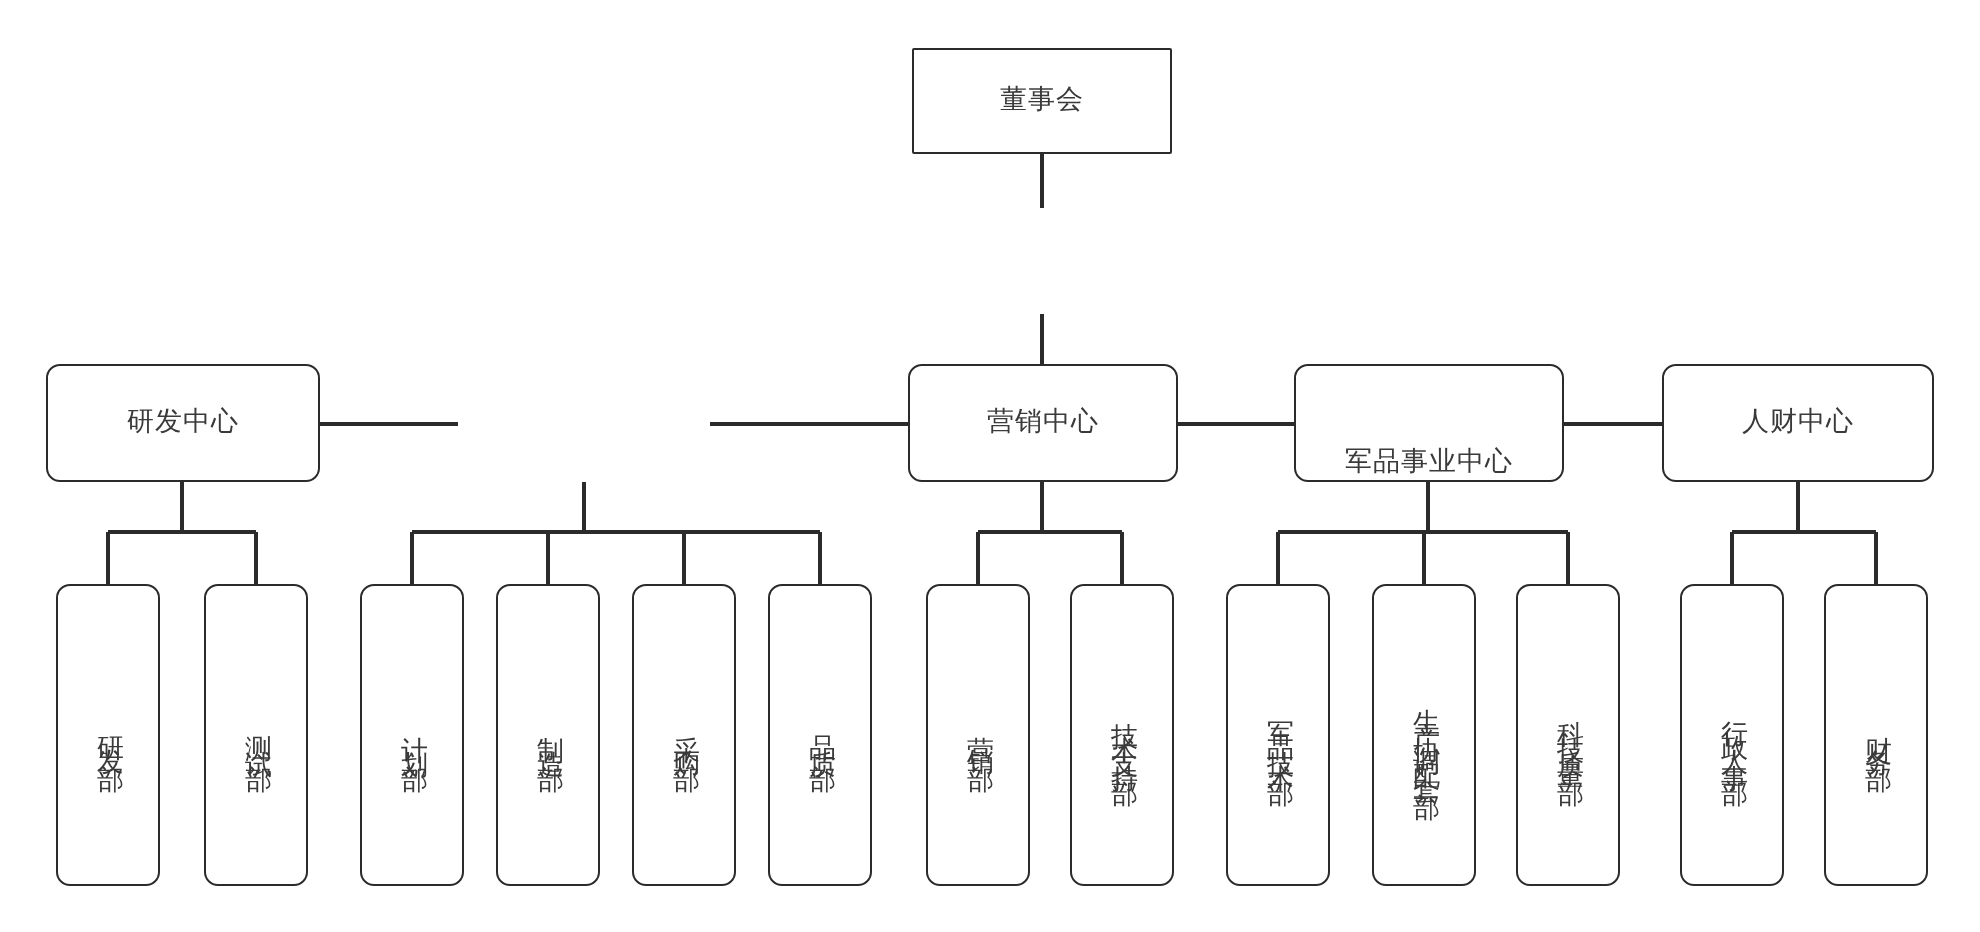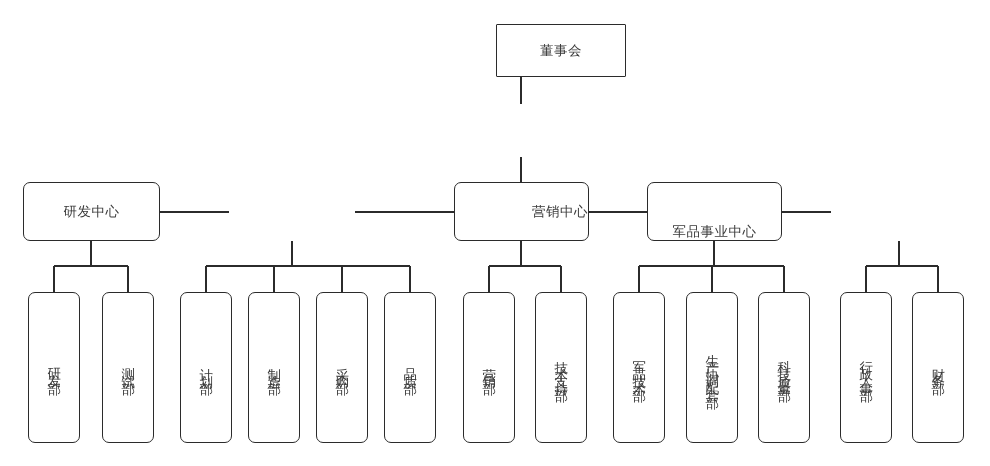--- a/index.html
+++ b/index.html
@@ -34,21 +34,20 @@
     background: #ffffff;
     border: 1.6px solid #2b2b2b;
     display: flex;
     align-items: center;
     justify-content: center;
     color: #3a3a3a;
     z-index: 2;
   }
   .node.top {
     border-radius: 1px;
-    margin-left: 40px;
   }
   .node.center {
     border-radius: 7px;
   }
   .node.leaf {
     border-radius: 7px;
   }
   .node-label {
     font-size: 13.5px;
     line-height: 1.25;
@@ -117,28 +116,31 @@
   <div class="node top" style="left:456px; top:24px; width:130px; height:53px;">
     <span class="node-label">董事会</span>
   </div>
 
 
   <div class="node center" style="left:23px; top:182px; width:137px; height:59px;align-items:center;">
     <span class="node-label">研发中心</span>
   </div>
 
 
-  <div class="node center" style="left:454px; top:182px; width:135px; height:59px;justify-content:flex-end;">
+  <div class="node center" style="left:454px; top:182px; width:135px; height:59px;">
     <span class="node-label">营销中心</span>
   </div>
 
   <div class="node center" style="left:647px; top:182px; width:135px; height:59px;align-items:flex-end;">
     <span class="node-label">军品事业中心</span>
   </div>
 
+  <div class="node center" style="left:831px; top:182px; width:136px; height:59px;">
+    <span class="node-label">人财中心</span>
+  </div>
 
   <div class="node leaf" style="left:28px; top:292px; width:52px; height:151px;">
     <span class="node-label">研发部</span>
   </div>
   <div class="node leaf" style="left:102px; top:292px; width:52px; height:151px;">
     <span class="node-label">测试部</span>
   </div>
 
   <div class="node leaf" style="left:180px; top:292px; width:52px; height:151px;">
     <span class="node-label">计划部</span>

